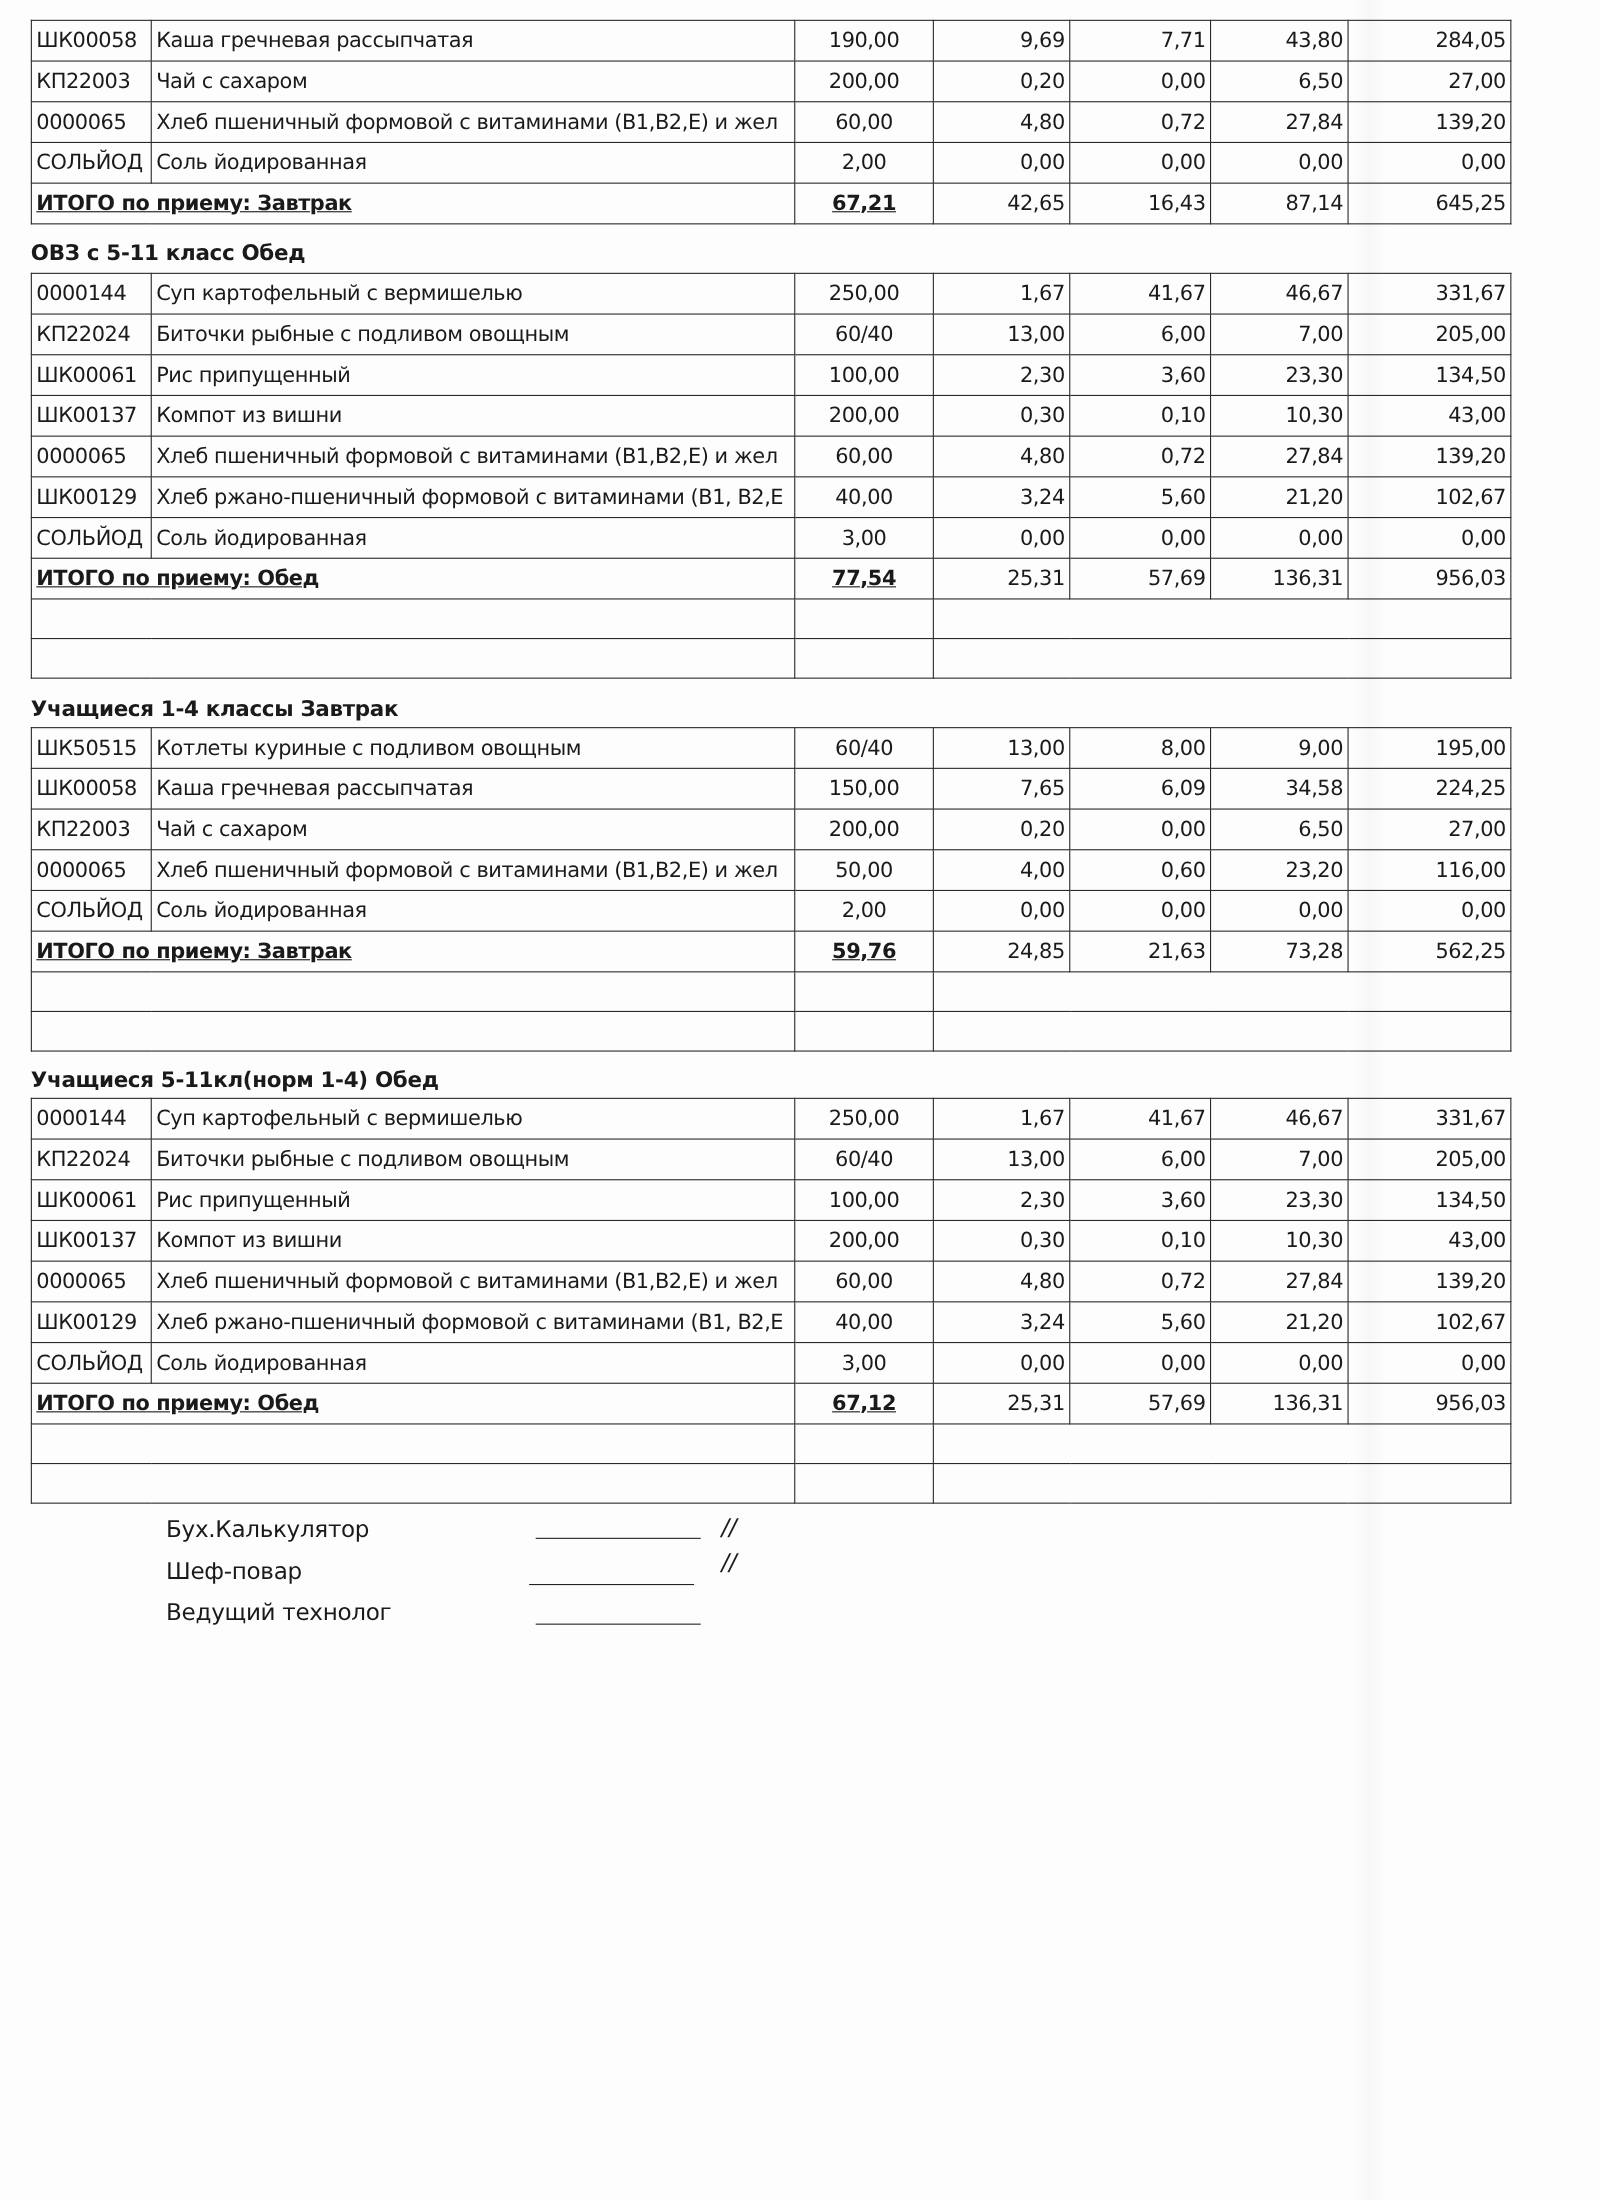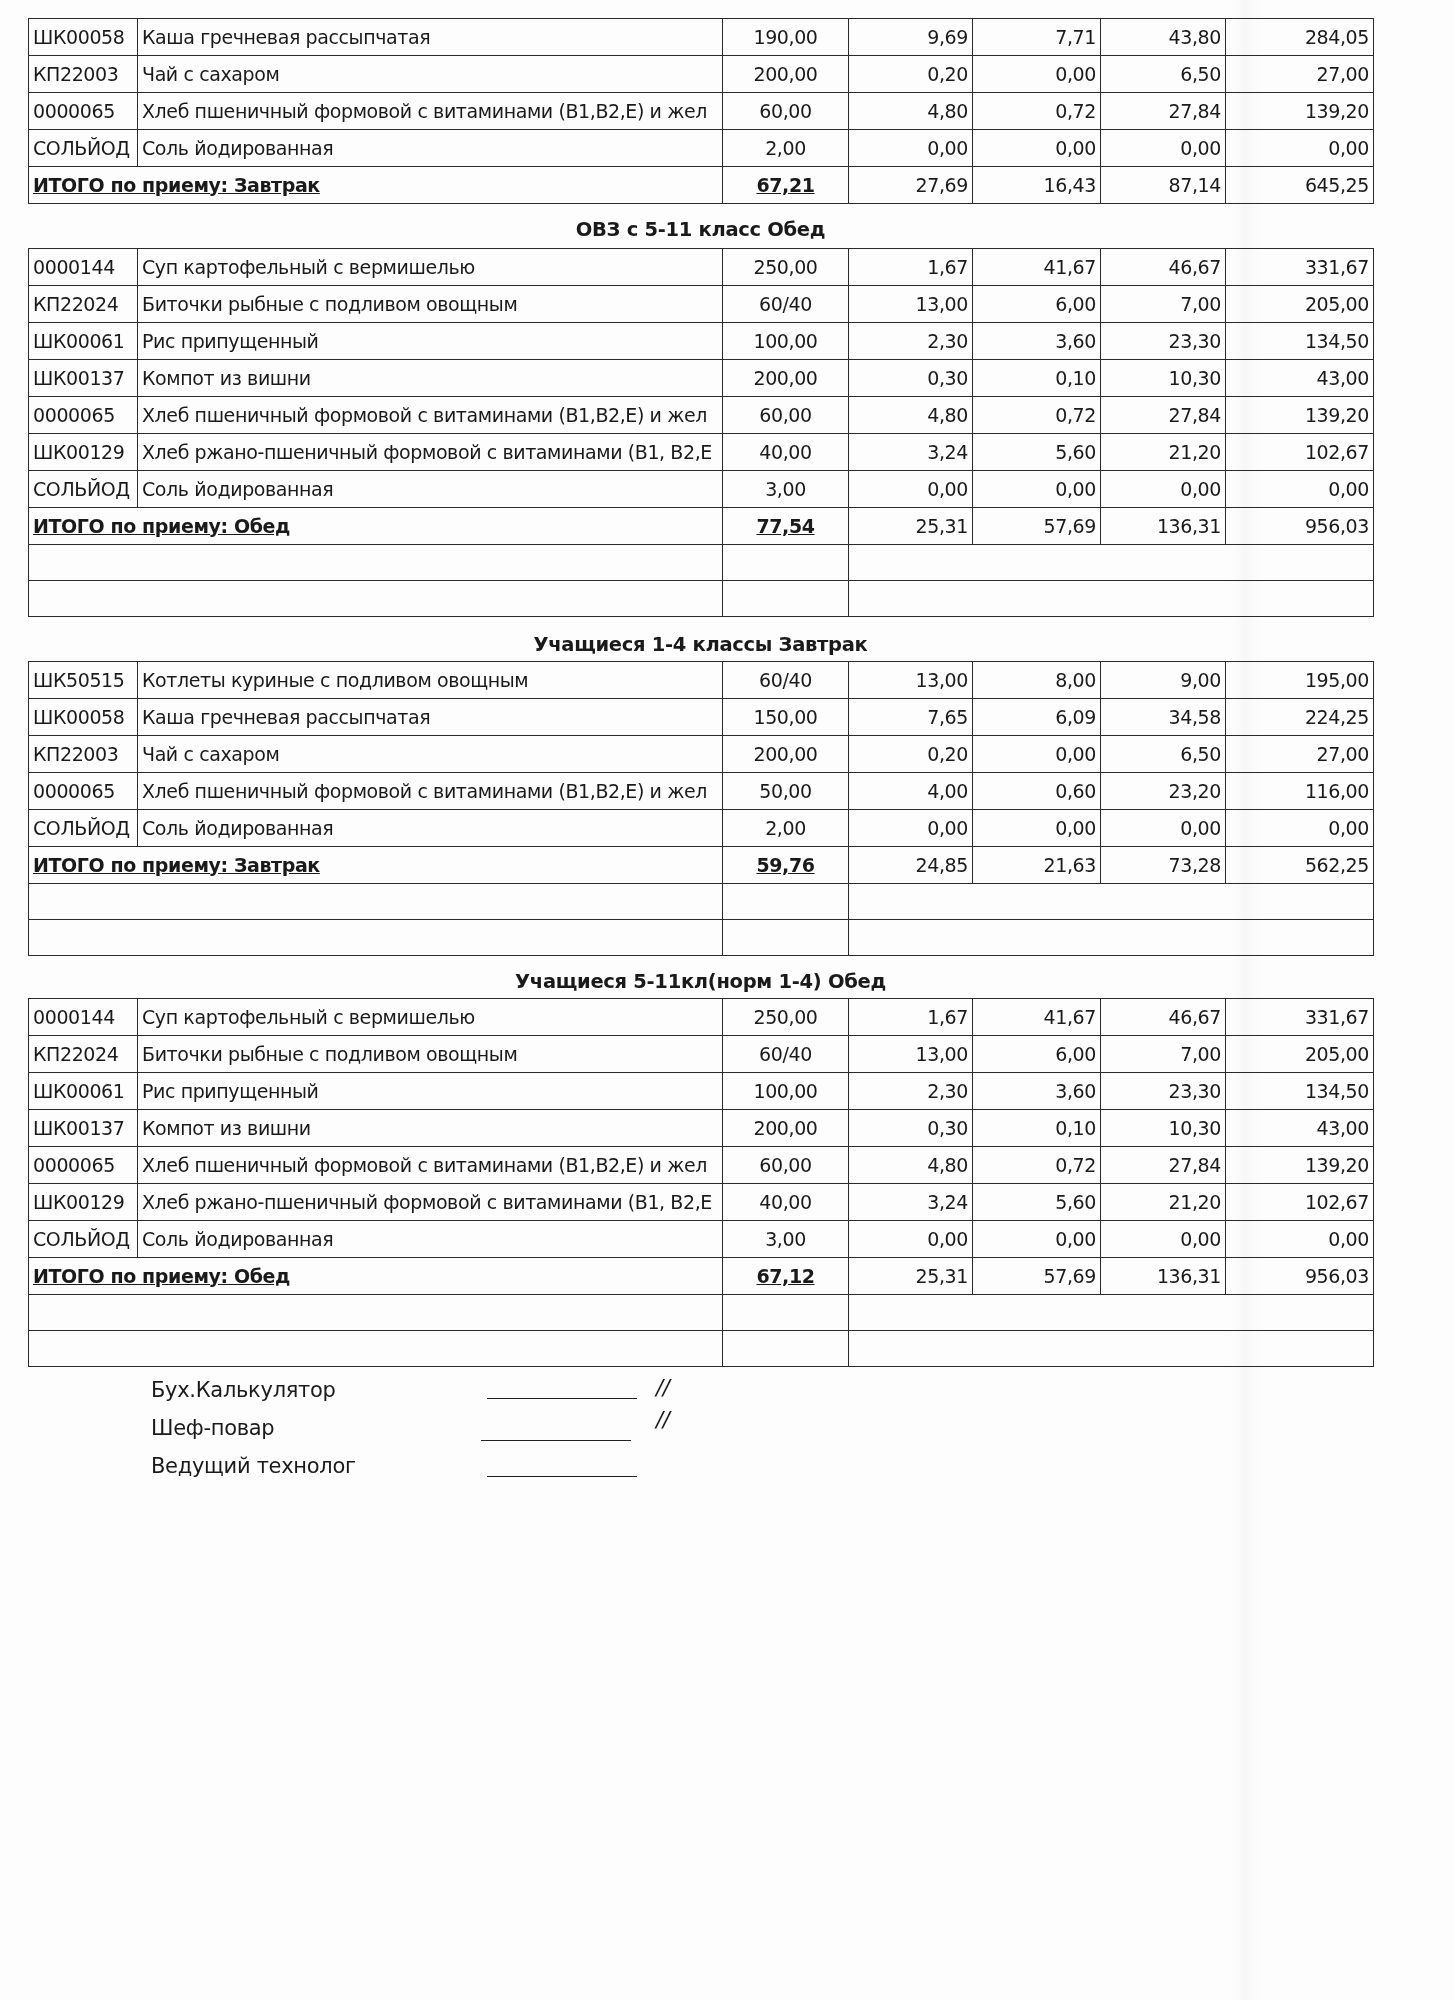--- a/index.html
+++ b/index.html
@@ -24,21 +24,21 @@
     col.c-c { width: 125px; }
     col.c-e { width: 148px; }
     td.code { padding-left: 3px; }
     td.name { padding-left: 6px; }
     td.w { text-align: center; }
     td.num { text-align: right; padding-right: 6px; }
     tr.total td { font-weight: normal; }
     tr.total td.total-label, tr.total td.w { font-weight: bold; text-decoration: underline; }
     tr.blank td { height: 35px; }
     .section-title {
-      position: absolute; left: 28px; width: 1345px; text-align: center; font-weight: bold; font-size: 19.5px;
+      position: absolute; left: 28px; width: 1345px; text-align: left; font-weight: bold; font-size: 19.5px;
       letter-spacing: -0.3px;
     }
     .signatures { position: absolute; left: 151px; top: 1378px; font-size: 21px; letter-spacing: -0.3px; }
     .sig-row { position: relative; height: 38px; width: 600px; }
     .sig-label { position: absolute; left: 0; top: 0; }
     .sig-line { position: absolute; top: 20px; height: 0; border-bottom: 1.6px solid #222; width: 150px; }
     .sig-slash { position: absolute; top: -2px; left: 505px; font-style: italic; }
     .scan-noise { position: absolute; left: 1230px; top: 0; width: 30px; height: 2000px;
       background: linear-gradient(90deg, rgba(0,0,0,0) 0, rgba(0,0,0,0.025) 50%, rgba(0,0,0,0) 100%); pointer-events: none; }
   </style>
@@ -90,21 +90,21 @@
         <td class="name">Соль йодированная</td>
         <td class="w">2,00</td>
         <td class="num">0,00</td>
         <td class="num">0,00</td>
         <td class="num">0,00</td>
         <td class="num">0,00</td>
       </tr>
       <tr class="total">
         <td class="total-label" colspan="2">ИТОГО по приему: Завтрак</td>
         <td class="w">67,21</td>
-        <td class="num">27,69</td>
+        <td class="num">42,65</td>
         <td class="num">16,43</td>
         <td class="num">87,14</td>
         <td class="num">645,25</td>
       </tr>
     </tbody>
   </table>
 
   <div class="section-title" style="top:218px;">ОВЗ с 5-11 класс Обед</div>
   <table class="menu" style="top:248px;">
     <colgroup>

